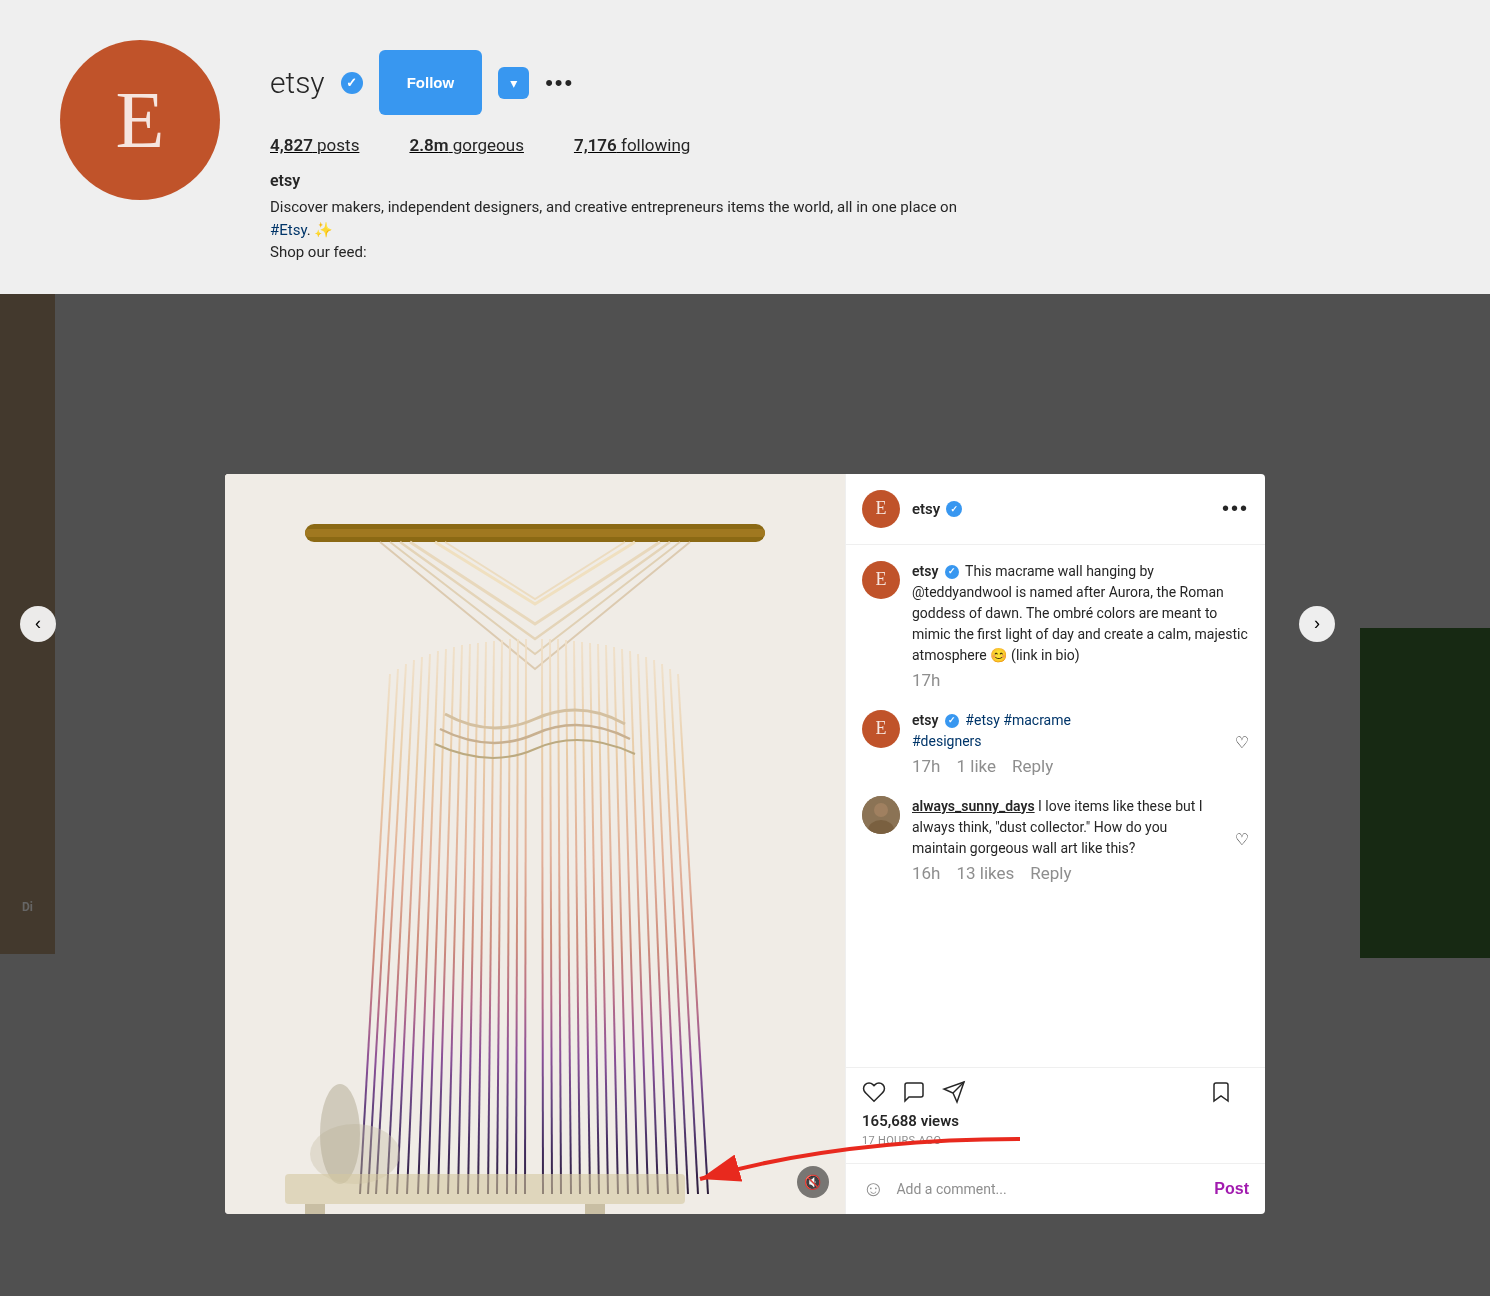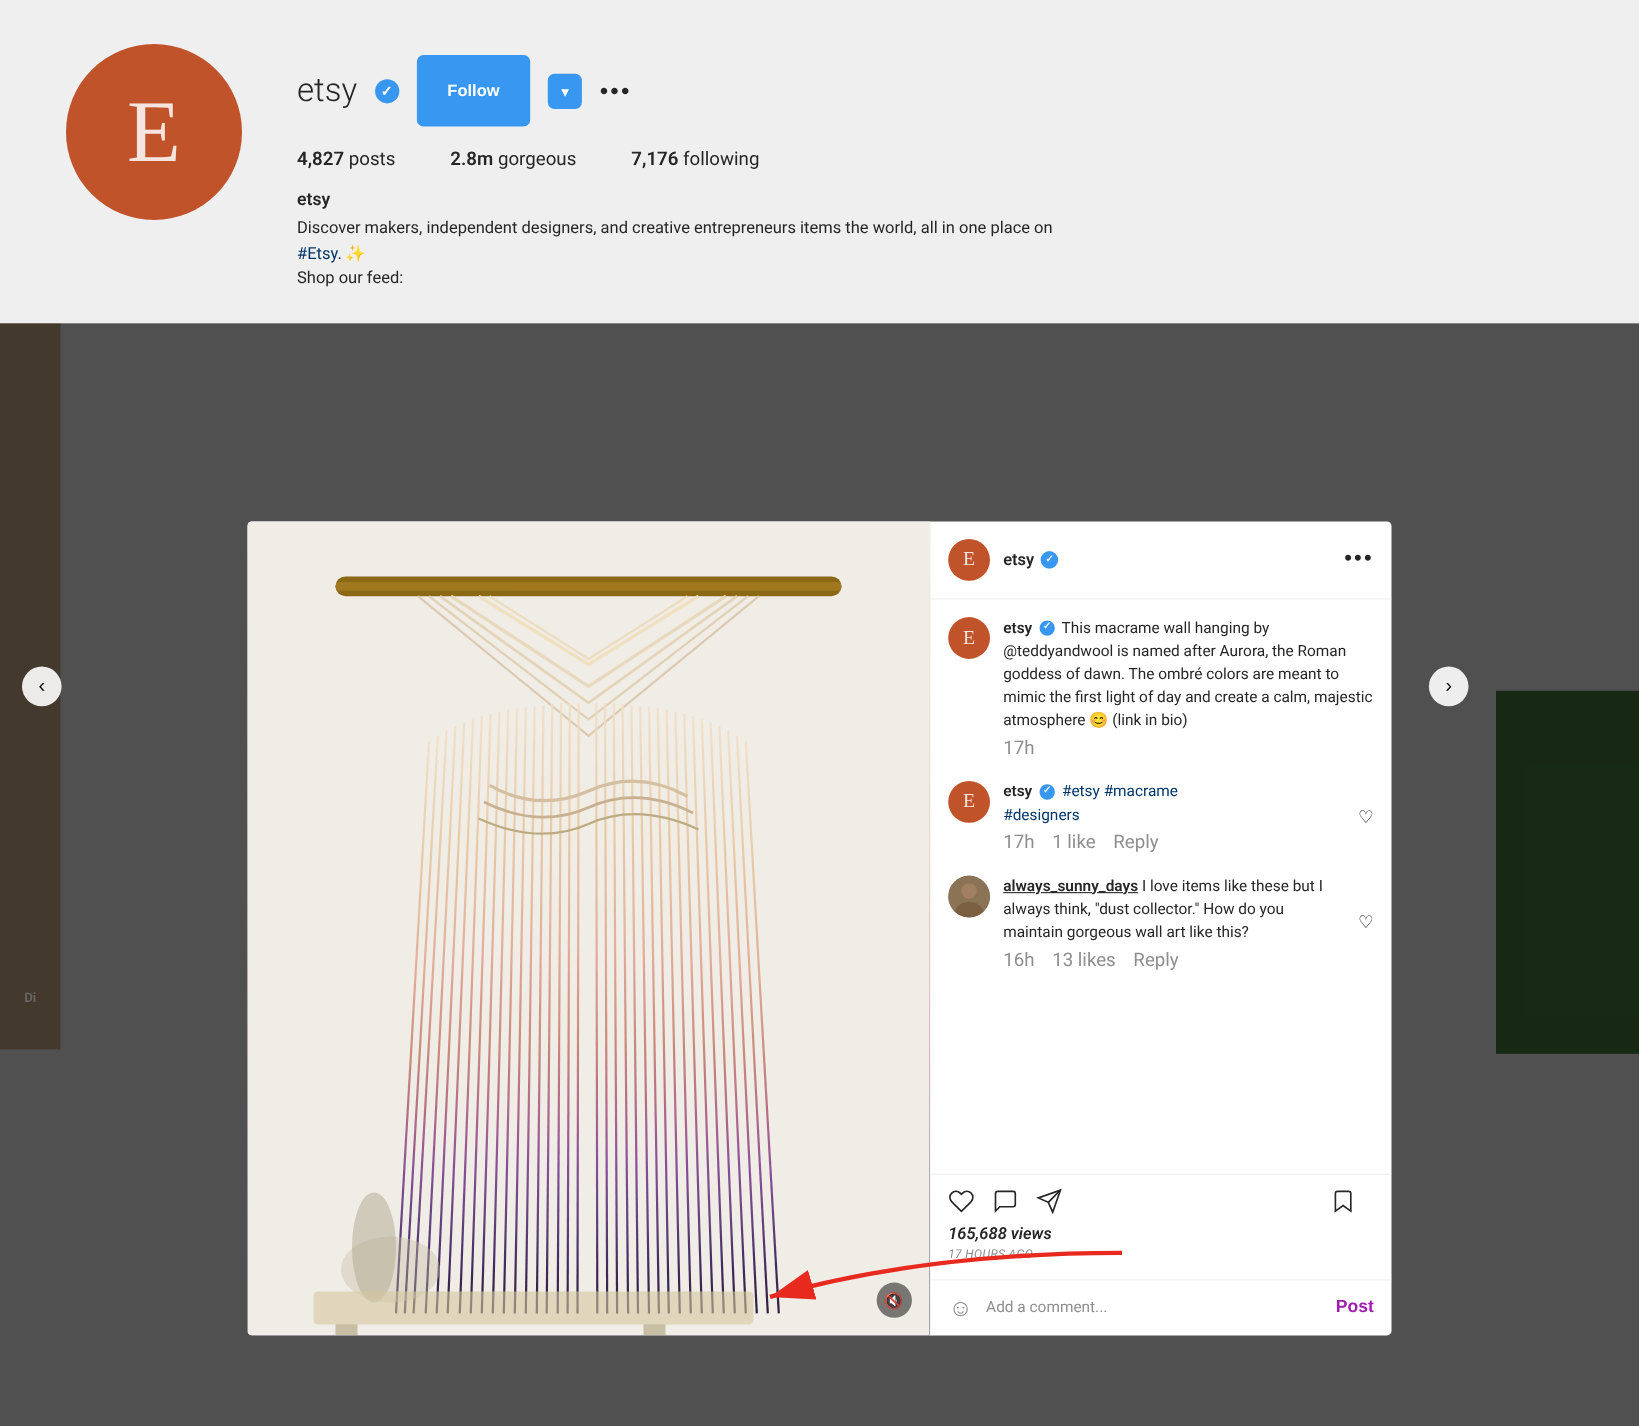--- a/index.html
+++ b/index.html
@@ -104,20 +104,21 @@
       font-size: 22px;
       cursor: pointer;
       color: #262626;
       letter-spacing: 2px;
     }
 
     .profile-stats {
       display: flex;
       gap: 50px;
       margin-bottom: 16px;
+      text-decoration: underline;
     }
 
     .stat-item {
       font-size: 17px;
       color: #262626;
     }
 
     .stat-item strong {
       font-weight: 600;
     }
@@ -397,21 +398,20 @@
       border: none;
       cursor: pointer;
       font-size: 16px;
       color: #262626;
     }
 
     
     .action-bar {
       padding: 12px 32px 8px 16px;
       border-top: 1px solid #efefef;
-      font-style: italic;
     }
 
     .action-icons {
       display: flex;
       align-items: center;
       gap: 16px;
       margin-bottom: 8px;
     }
 
     .action-icon-btn {

